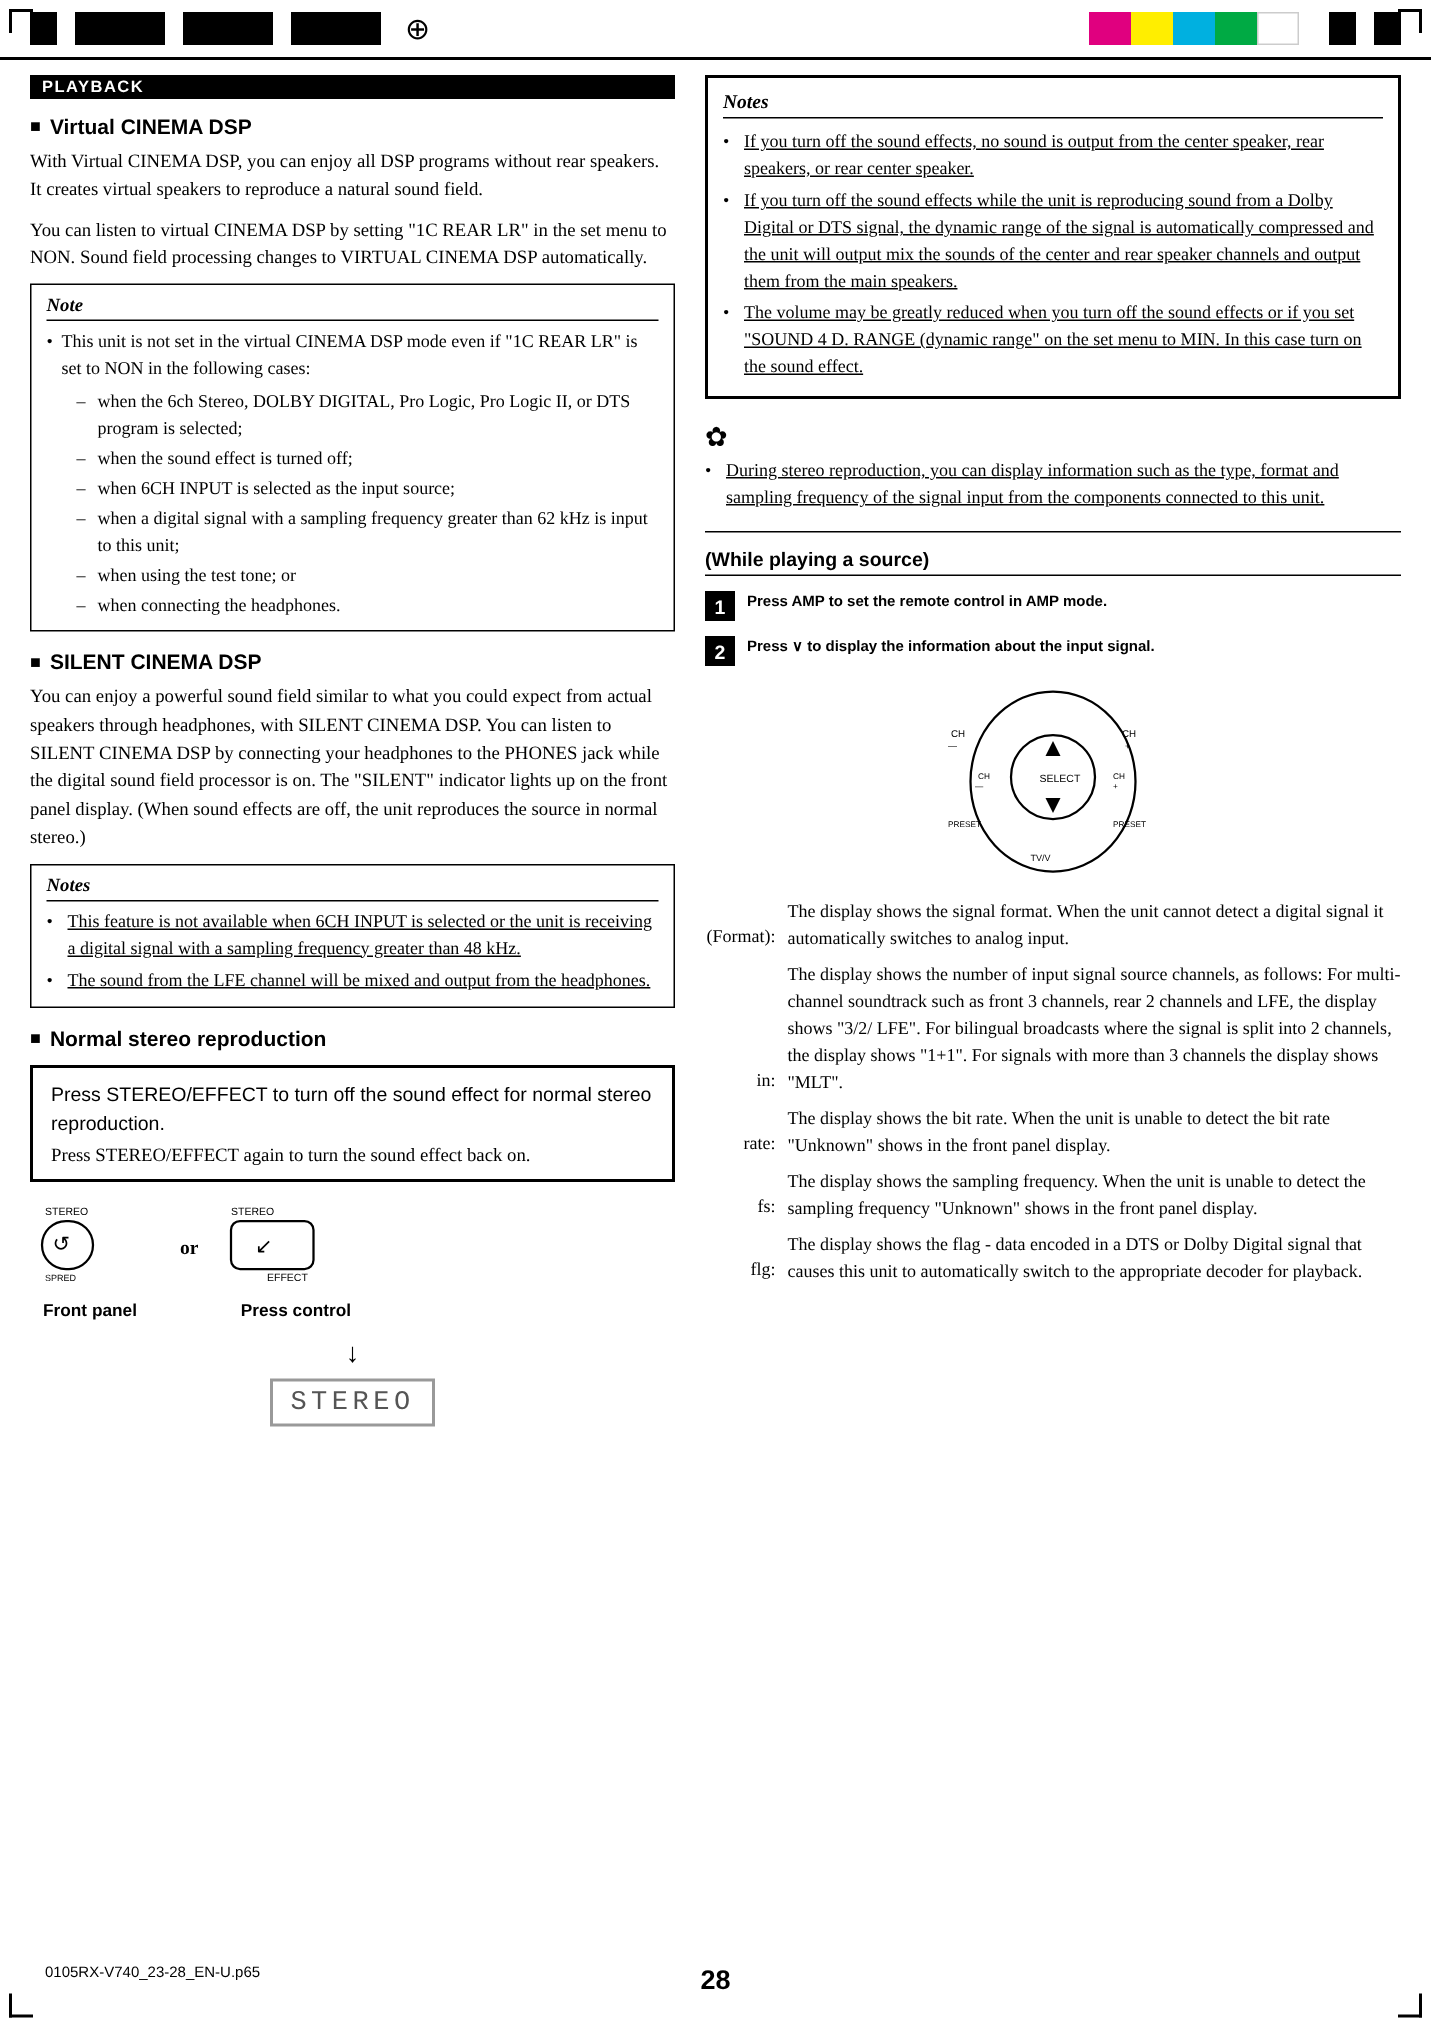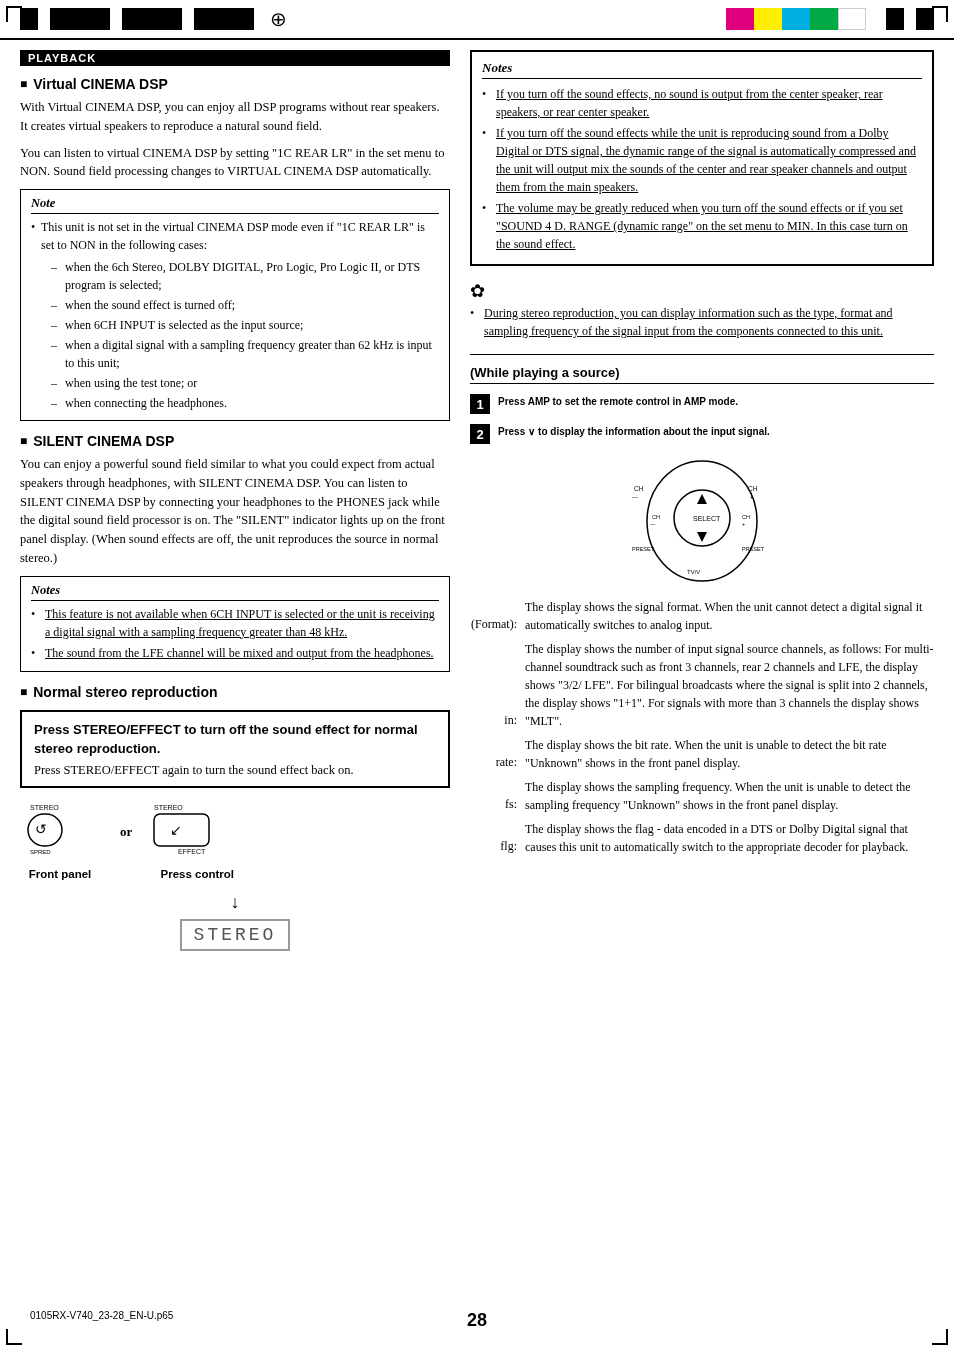--- a/index.html
+++ b/index.html
@@ -155,21 +155,21 @@
     }
 
     
     .instruction-box {
       border: 2px solid #000;
       padding: 8px 12px;
       margin: 10px 0;
     }
     .instruction-text {
       font-size: 13px;
-      font-weight: bold;
+      font-weight: normal;
       font-family: Arial, sans-serif;
       line-height: 1.5;
     }
     .instruction-sub {
       font-size: 12.5px;
       margin-top: 4px;
     }
 
     
     .panel-row {

